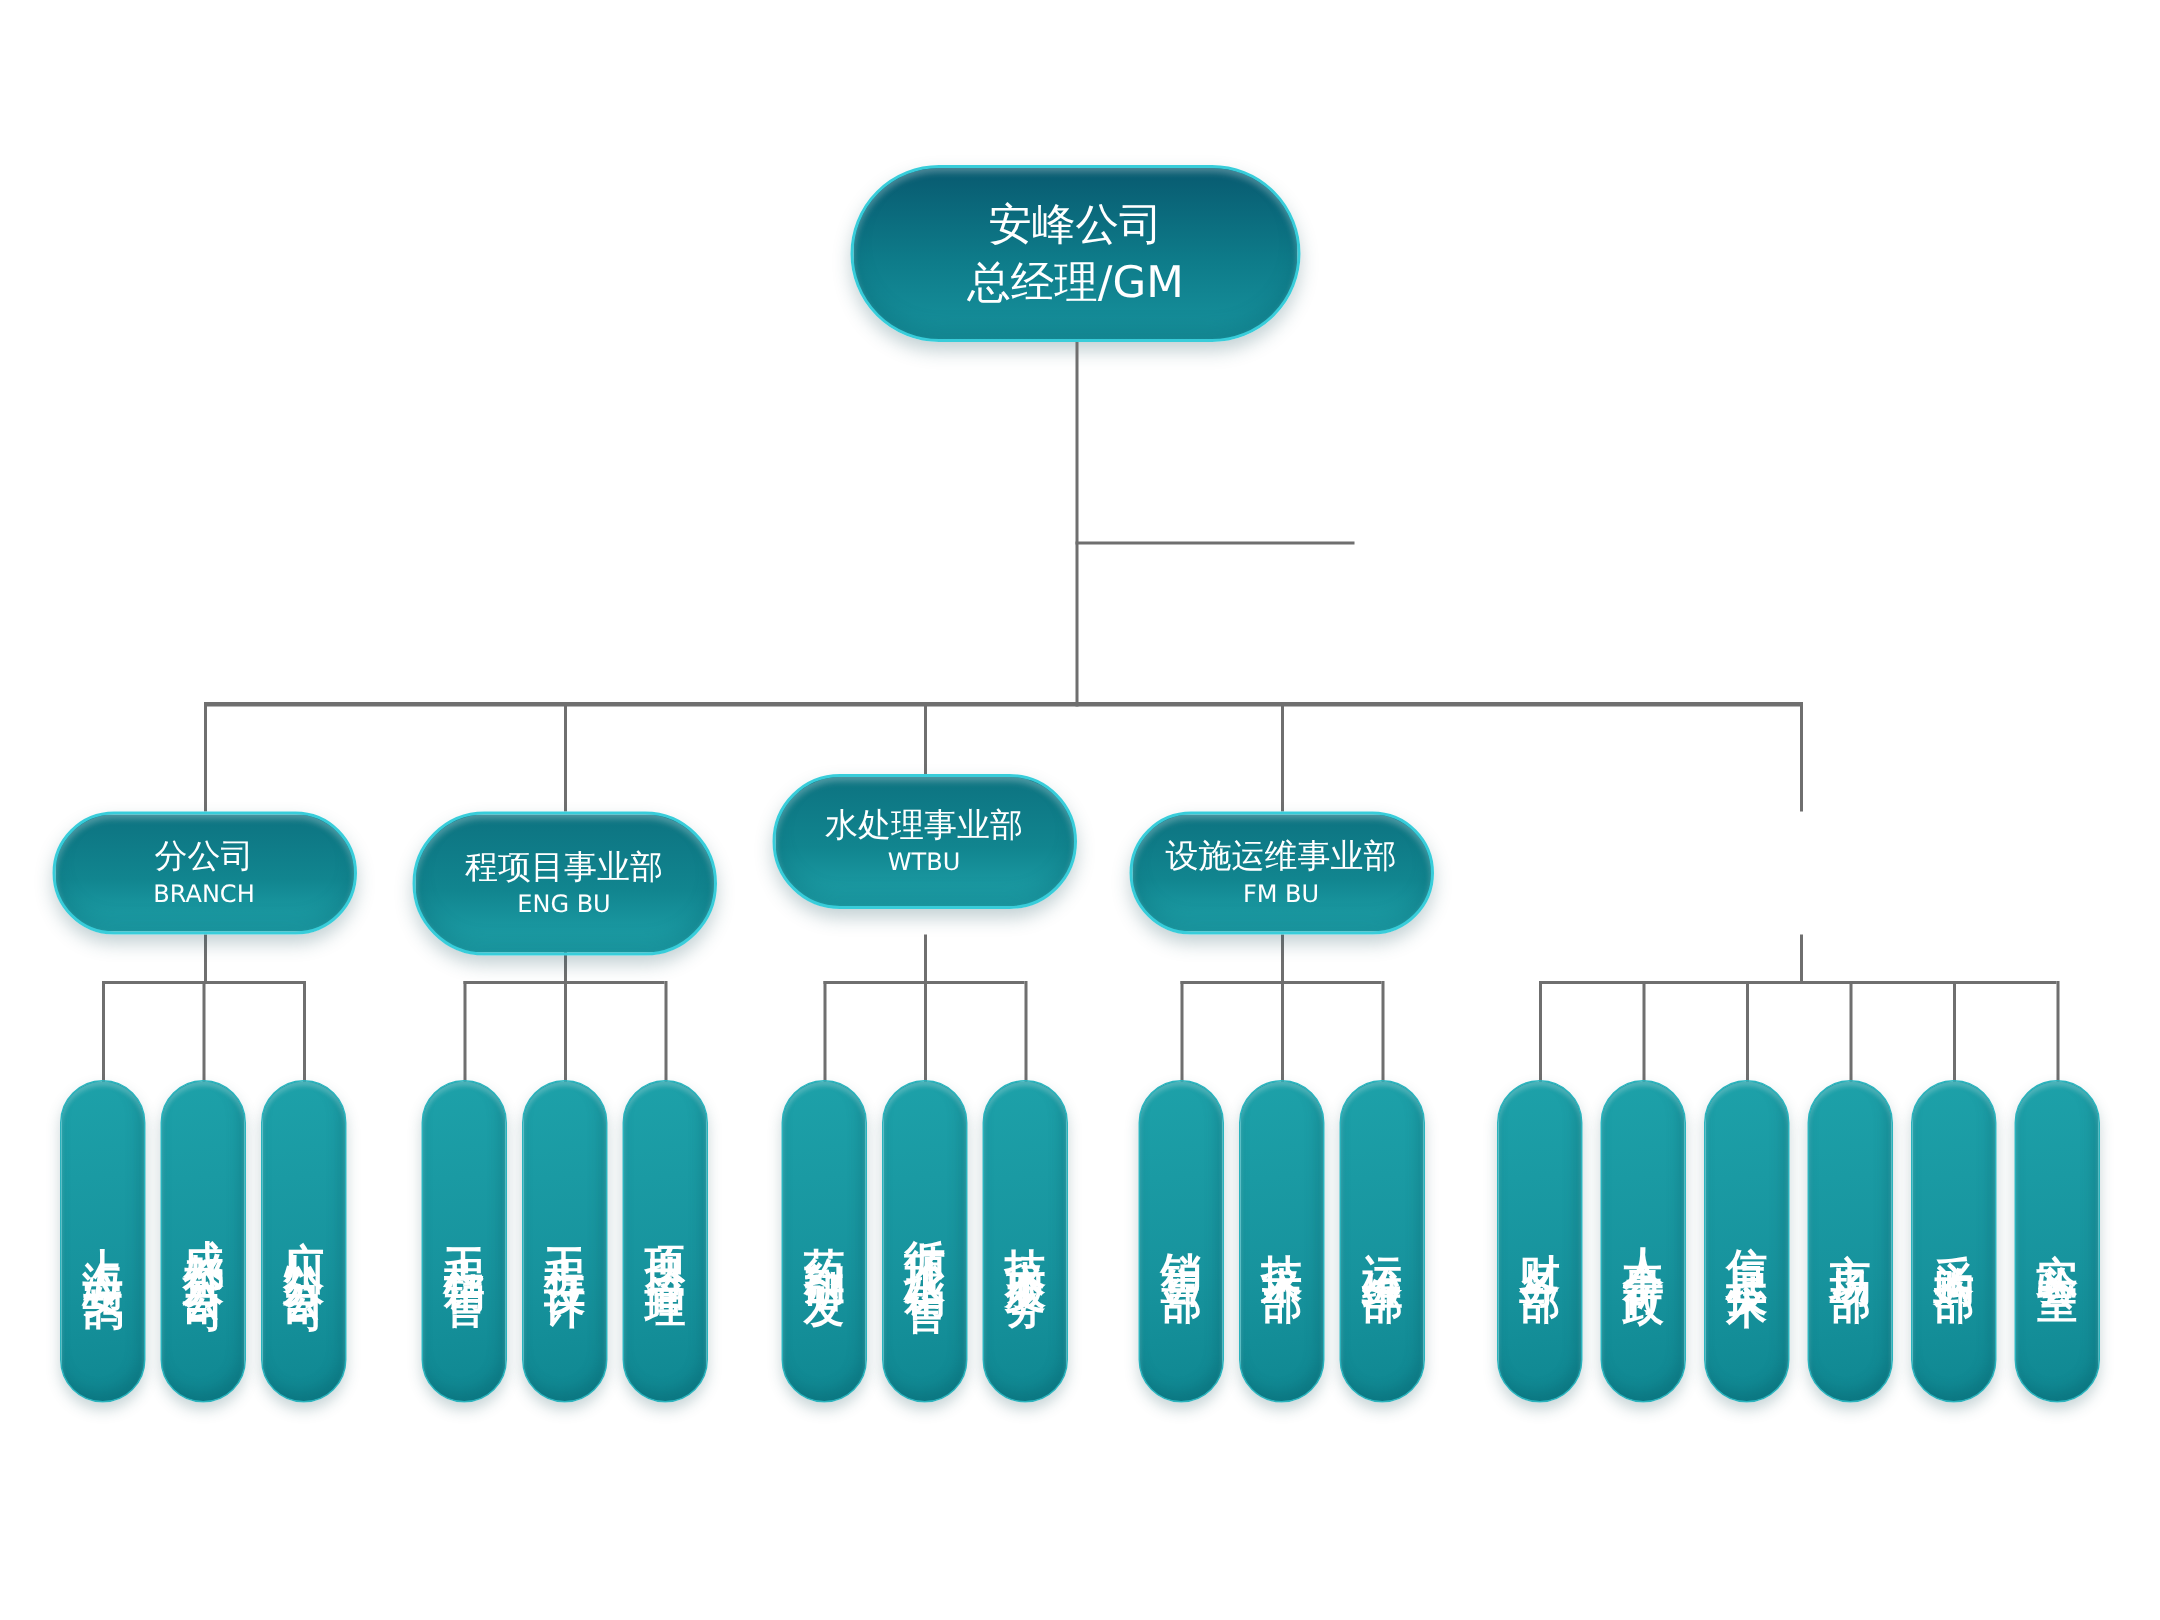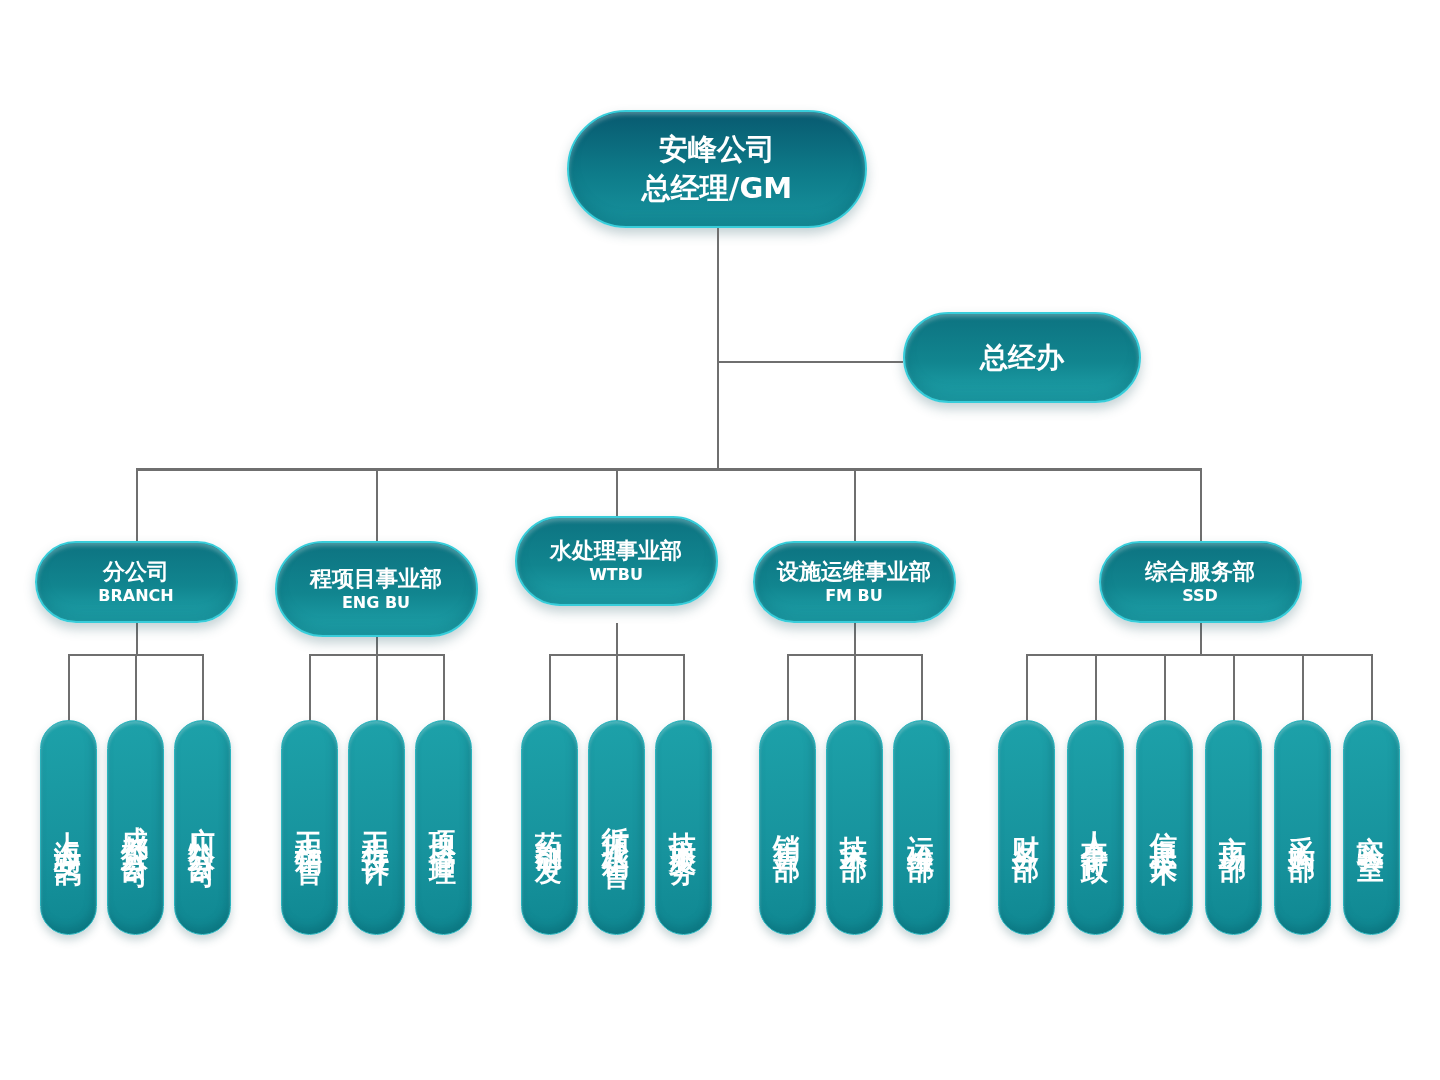--- a/index.html
+++ b/index.html
@@ -7,21 +7,21 @@
     position:relative;
     width:1440px;height:1080px;
     background:#ffffff;
     overflow:hidden;
     font-family:"DejaVu Sans","Liberation Sans",sans-serif;
   }
   
   .node{
     position:absolute;
     display:flex;flex-direction:column;align-items:center;justify-content:center;
-    color:#ffffff;font-weight:bold;text-align:center;
+    color:#ffffff;font-weight:normal;text-align:center;
     background:linear-gradient(180deg,#0d7381 0%,#11858f 55%,#1fa3ab 100%);
     border:2px solid #38cdda;
     border-radius:999px;
     box-shadow:inset 0 3px 4px rgba(255,255,255,0.28),
                inset 0 -7px 12px rgba(0,80,95,0.22),
                0 6px 12px rgba(40,90,100,0.28);
     box-sizing:border-box;
     line-height:1.35;
   }
   .root-node{
@@ -60,23 +60,20 @@
 </head>
 <body>
 
 <div class="stage" id="stage">
 
   <div class="node root-node">
     <div>安峰公司</div>
     <div>总经理/GM</div>
   </div>
 
-  <div class="node staff-node">
-    <div>总经办</div>
-  </div>
 
 <div class="vline" style="left: 717px; top: 228px; width: 2px; height: 243px;"></div>
     <div class="hline" style="left: 717px; top: 361px; width: 186px; height: 2px;"></div>
     <div class="hline" style="left: 136px; top: 468px; width: 1064px; height: 3px;"></div>
     <div class="vline" style="left: 136px; top: 468px; width: 2px; height: 73px;"></div>
     <div class="vline" style="left: 136px; top: 623px; width: 2px; height: 31px;"></div>
     <div class="hline" style="left: 68px; top: 654px; width: 134px; height: 2px;"></div>
     <div class="vline" style="left: 68px; top: 654px; width: 2px; height: 68px;"></div>
     <div class="vline" style="left: 135px; top: 654px; width: 2px; height: 68px;"></div>
     <div class="vline" style="left: 202px; top: 654px; width: 2px; height: 68px;"></div>
@@ -152,24 +149,20 @@
     </div>
     <div class="leaf" style="left: 758.5px; top: 720px; width: 57px; height: 215px;">
       <div class="leaf-label">销售部</div>
     </div>
     <div class="leaf" style="left: 825.5px; top: 720px; width: 57px; height: 215px;">
       <div class="leaf-label">技术部</div>
     </div>
     <div class="leaf" style="left: 892.5px; top: 720px; width: 57px; height: 215px;">
       <div class="leaf-label">运维部</div>
     </div>
-    <div class="node dept-node" style="left: 1098.5px; top: 541px; width: 203px; height: 82px;">
-      <div class="dept-cn">综合服务部</div>
-      <div class="dept-en">SSD</div>
-    </div>
     <div class="leaf" style="left: 997.5px; top: 720px; width: 57px; height: 215px;">
       <div class="leaf-label">财务部</div>
     </div>
     <div class="leaf" style="left: 1066.5px; top: 720px; width: 57px; height: 215px;">
       <div class="leaf-label">人事行政</div>
     </div>
     <div class="leaf" style="left: 1135.5px; top: 720px; width: 57px; height: 215px;">
       <div class="leaf-label">信息技术</div>
     </div>
     <div class="leaf" style="left: 1204.5px; top: 720px; width: 57px; height: 215px;">

